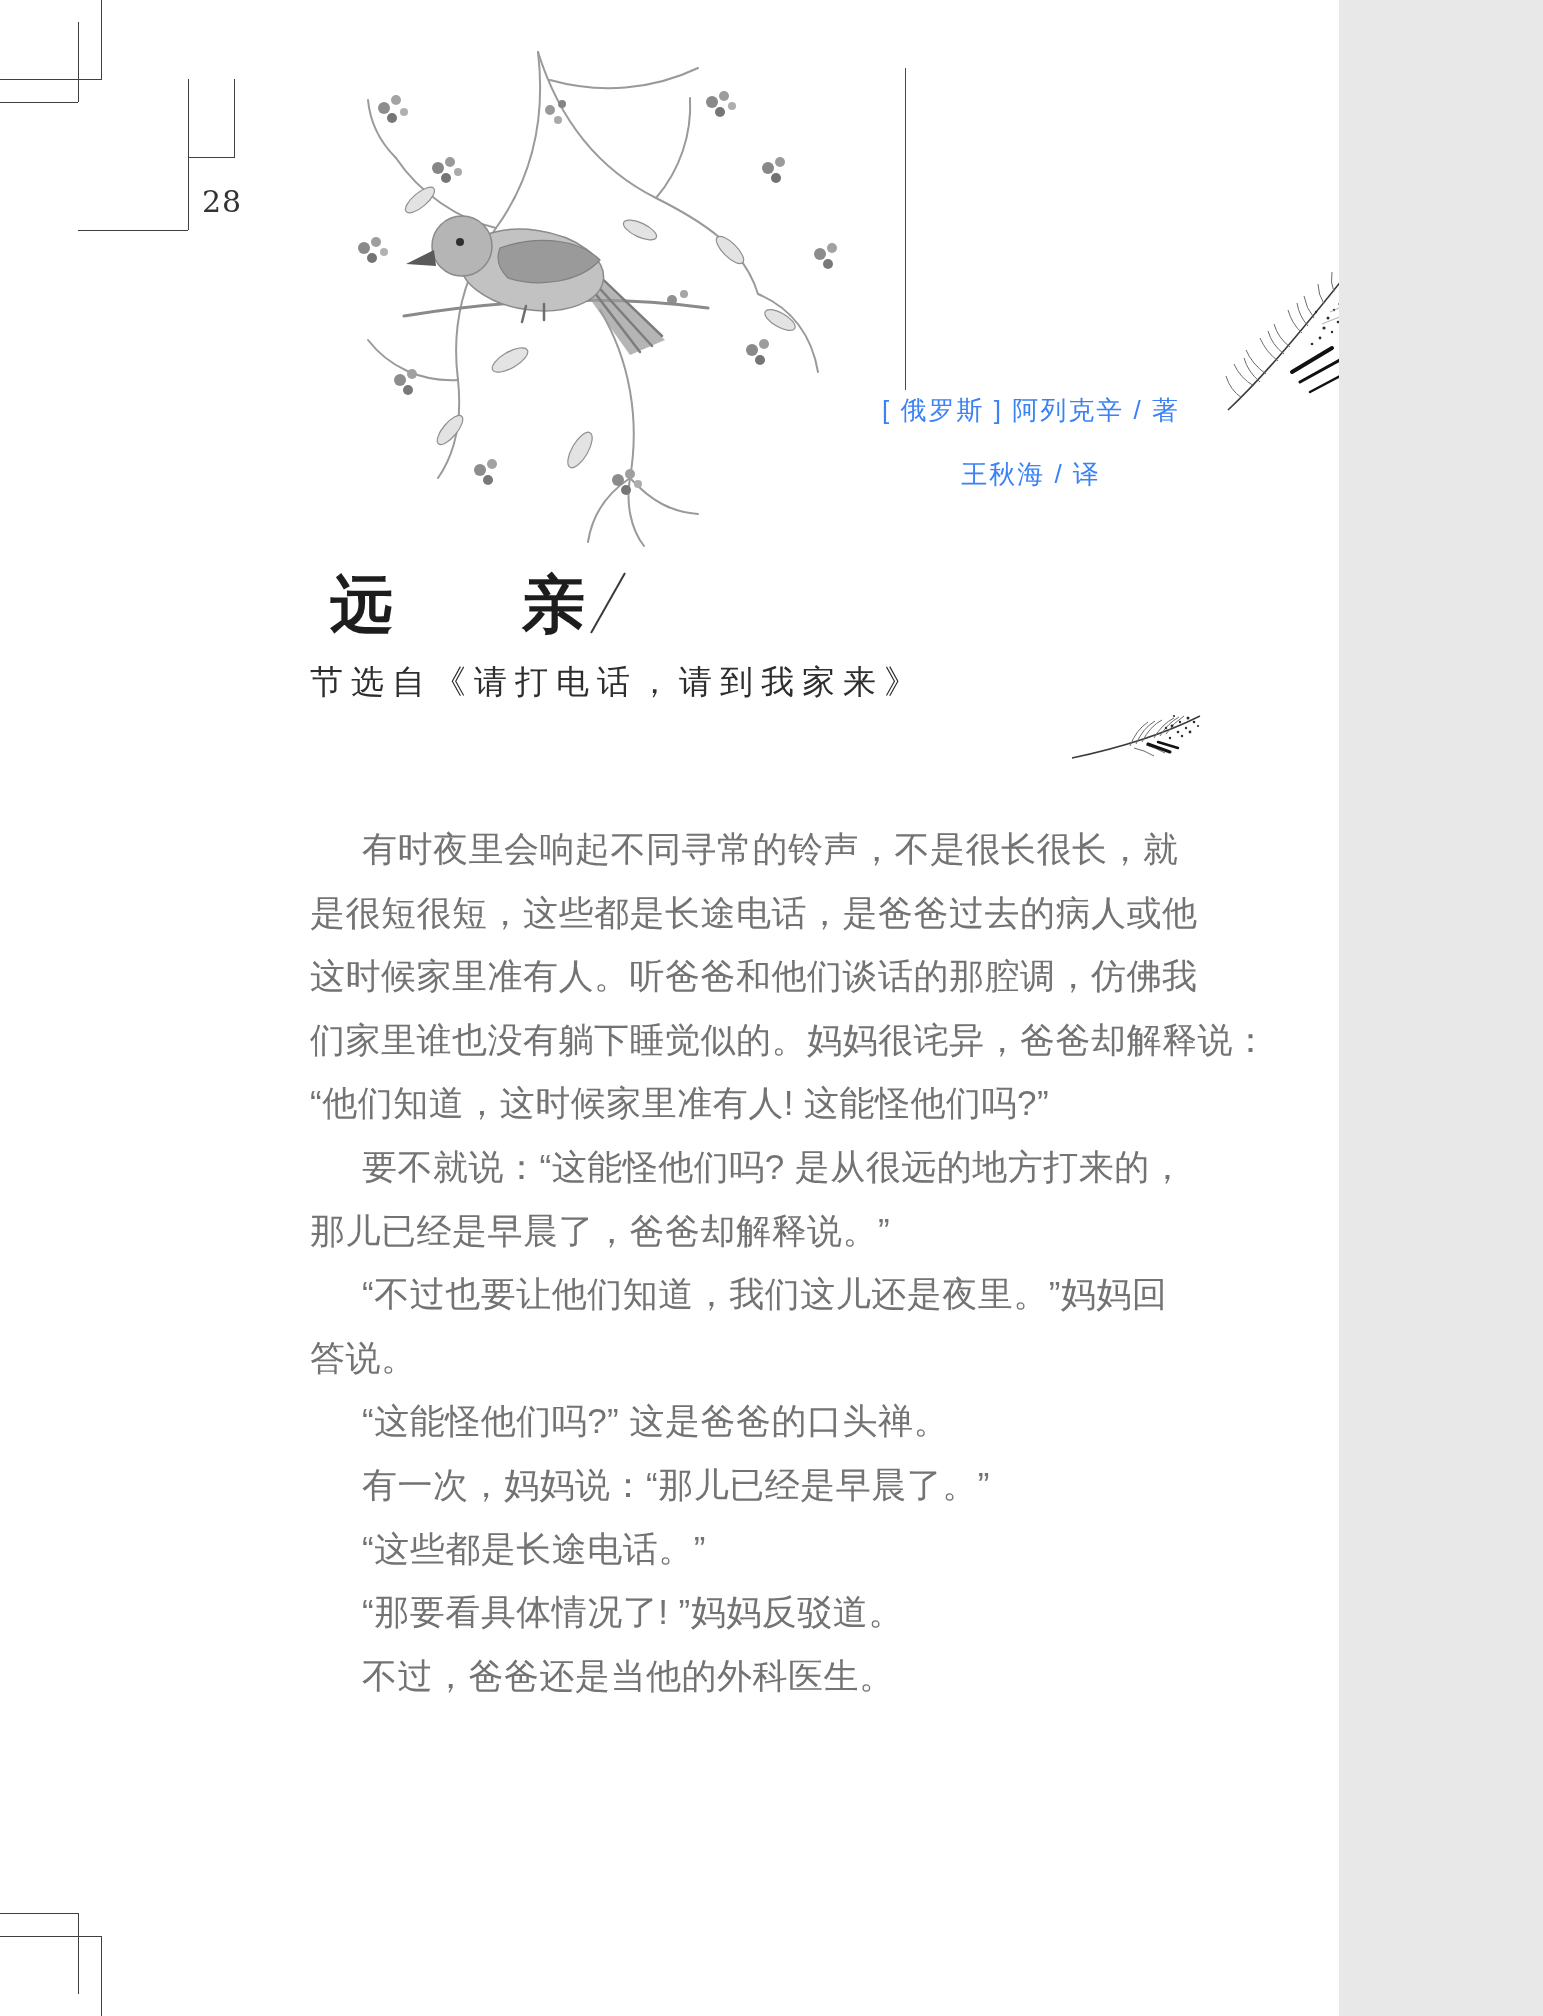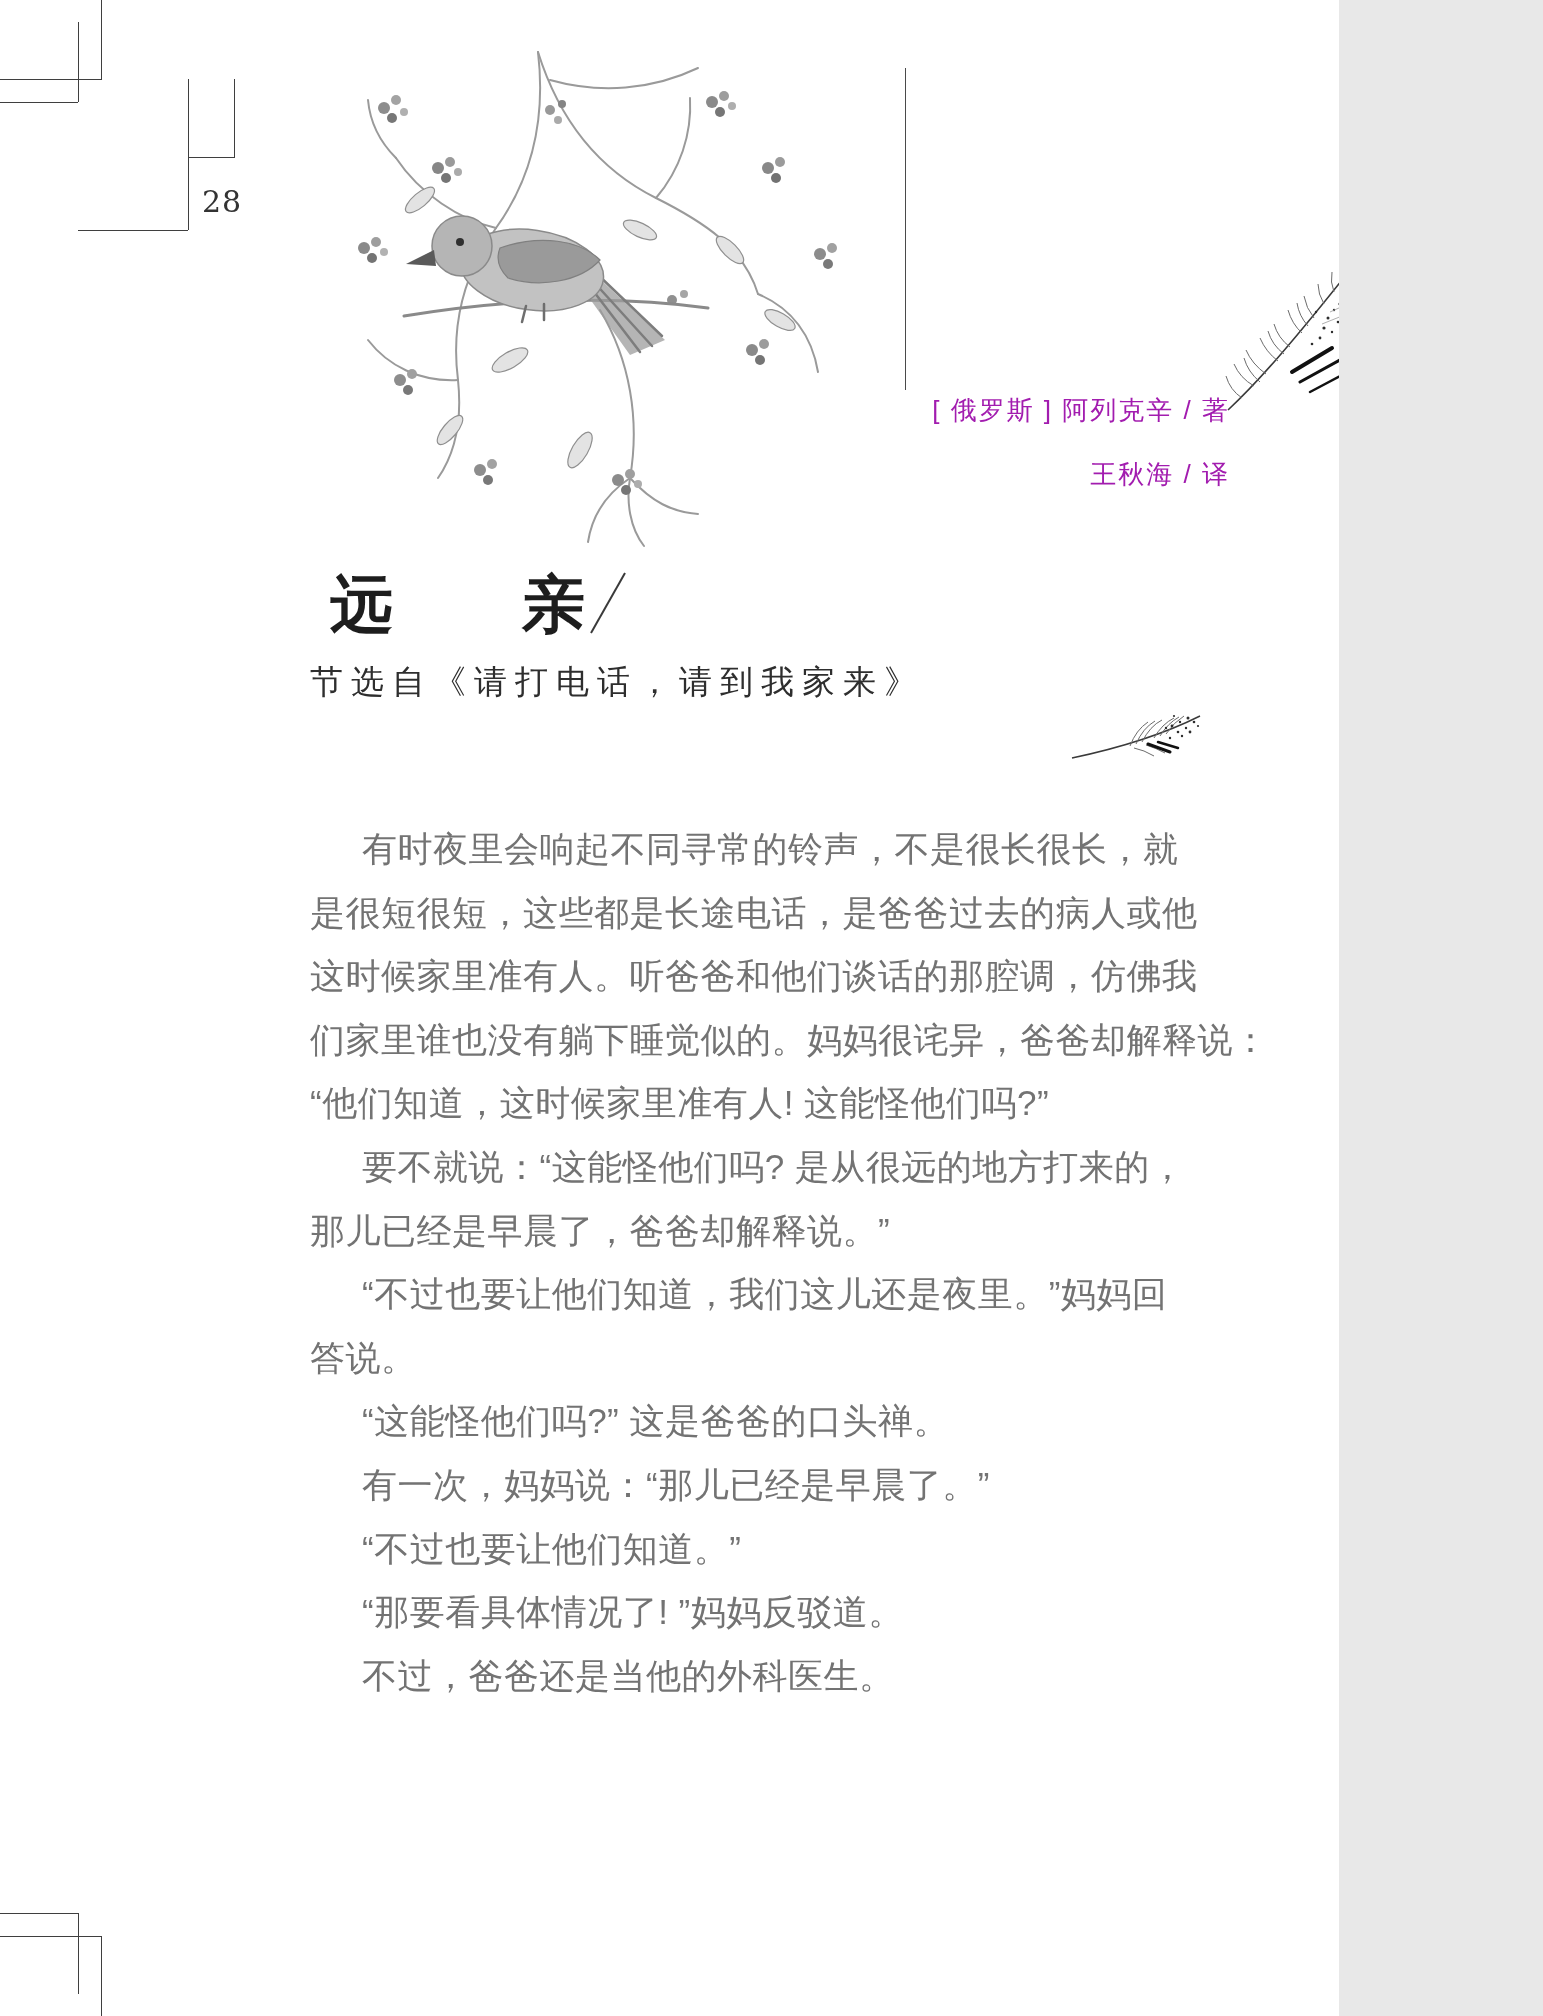--- a/index.html
+++ b/index.html
@@ -9,22 +9,22 @@
   }
   
   .mk{position:absolute;background:#3f3f3f;}
   
   .page-number{
     position:absolute;left:202px;top:184px;font-family:"DejaVu Serif",serif;
     font-size:30px;color:#333;letter-spacing:1px;
   }
   
   .byline{
-    position:absolute;left:920px;top:378px;width:310px;text-align:right;
-    font-size:26px;letter-spacing:2px;line-height:64px;color:#a21caf;white-space:nowrap;
+    position:absolute;left:876px;top:378px;width:310px;text-align:center;
+    font-size:26px;letter-spacing:2px;line-height:64px;color:#3b82f6;white-space:nowrap;
   }
   
   .divider-v{position:absolute;left:905px;top:68px;width:1px;height:322px;background:#4a4a4a;}
   
   .title{
     position:absolute;left:330px;top:566px;font-size:63px;line-height:76px;
     font-weight:600;color:#1d1d1d;white-space:nowrap;letter-spacing:1px;
   }
   .title-slash{position:absolute;left:588px;top:570px;}
   .subtitle{
@@ -281,18 +281,18 @@
     <div class="body-line">是很短很短，这些都是长途电话，是爸爸过去的病人或他</div>
     <div class="body-line">这时候家里准有人。听爸爸和他们谈话的那腔调，仿佛我</div>
     <div class="body-line">们家里谁也没有躺下睡觉似的。妈妈很诧异，爸爸却解释说：</div>
     <div class="body-line">“他们知道，这时候家里准有人! 这能怪他们吗?”</div>
     <div class="body-line indent">要不就说：“这能怪他们吗? 是从很远的地方打来的，</div>
     <div class="body-line">那儿已经是早晨了，爸爸却解释说。”</div>
     <div class="body-line indent">“不过也要让他们知道，我们这儿还是夜里。”妈妈回</div>
     <div class="body-line">答说。</div>
     <div class="body-line indent">“这能怪他们吗?” 这是爸爸的口头禅。</div>
     <div class="body-line indent">有一次，妈妈说：“那儿已经是早晨了。”</div>
-    <div class="body-line indent">“不过也要让他们知道。”</div>
+    <div class="body-line indent">“这些都是长途电话。”</div>
     <div class="body-line indent">“那要看具体情况了! ”妈妈反驳道。</div>
     <div class="body-line indent">不过，爸爸还是当他的外科医生。</div>
   </div>
 
 </div>
 
 </body></html>

